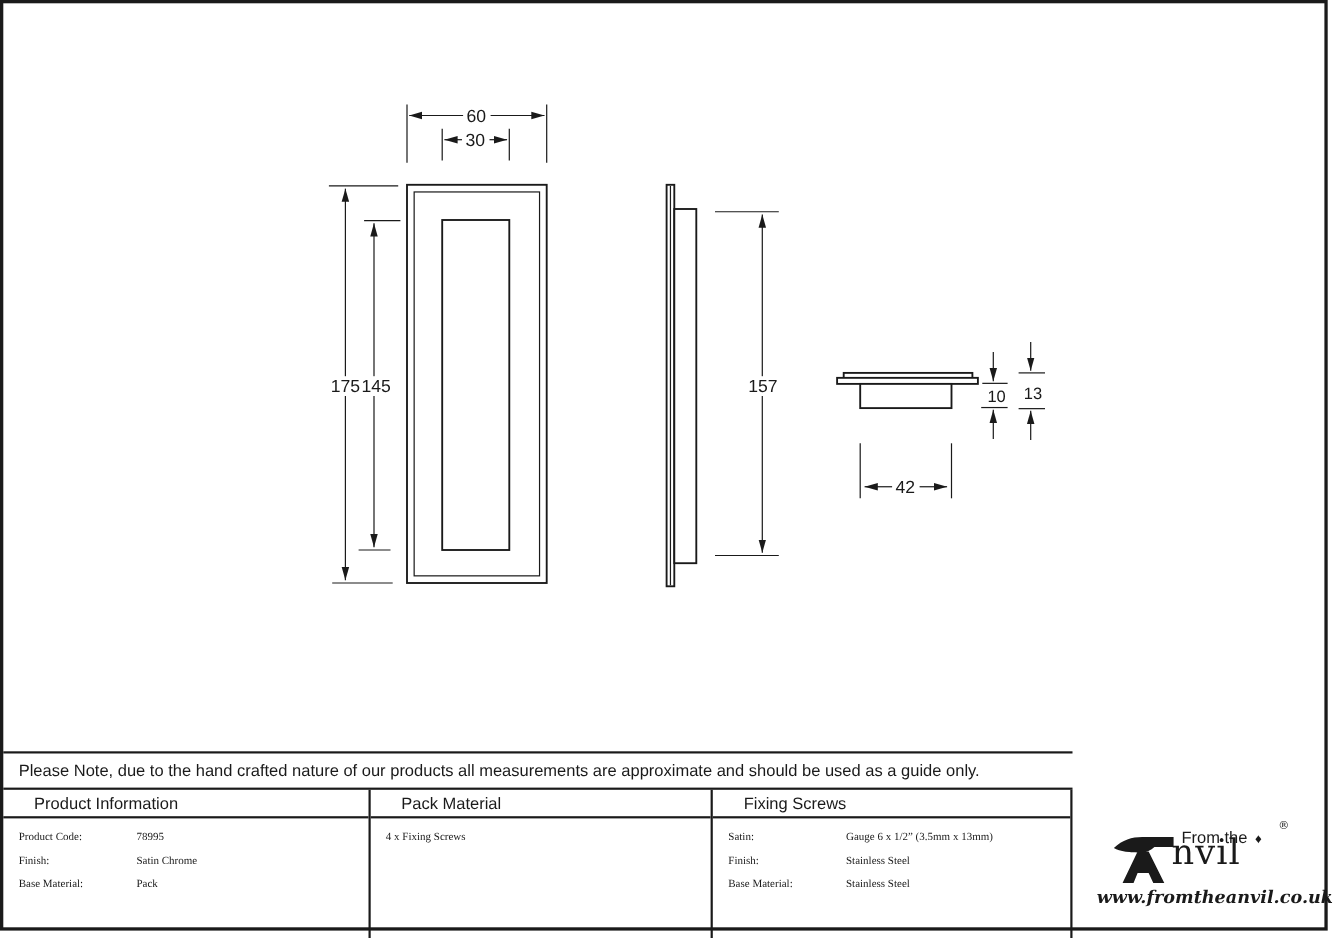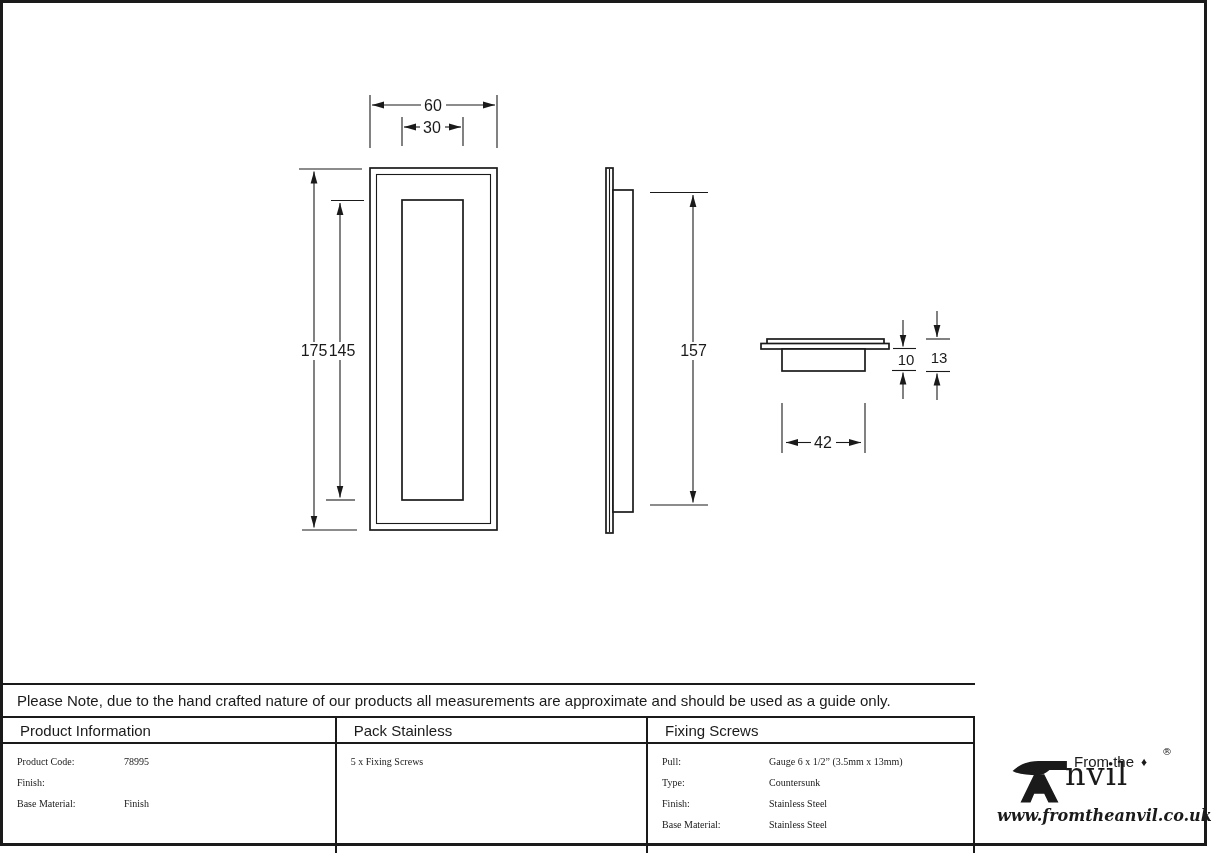--- a/index.html
+++ b/index.html
@@ -29,21 +29,21 @@
     display:flex;align-items:center;padding-left:14px;font-size:15px;
   }
   .spec-table{flex:1;display:flex;flex-direction:row;min-height:0;}
   .col{display:flex;flex-direction:column;border-right:2px solid #1a1a1a;}
   .col-product{width:342px;}
   .col-pack{width:319px;}
   .col-fixing{width:335px;}
   .col-logo{flex:1;border-right:none;position:relative;}
   .col-header{
     flex:none;height:26px;border-bottom:2px solid #1a1a1a;
-    display:flex;align-items:center;padding-left:17px;font-size:15px;
+    display:flex;align-items:center;padding-left:28px;font-size:15px;
   }
   .col-body{flex:1;padding:7px 8px 0 14px;font-size:10px;line-height:21px;font-family:Liberation Serif, serif;}
   .kv{display:grid;grid-template-columns:107px 1fr;}
   .pack-line{display:block;}
 
   .logo-box{position:absolute;left:36px;top:34px;width:170px;height:78px;}
   .anvil-svg{position:absolute;left:0;top:4px;width:58px;height:50px;}
   .from-the{position:absolute;left:63px;top:1px;font-family:Liberation Sans, sans-serif;font-size:15px;white-space:nowrap;}
   .logo-diamond{position:absolute;left:130px;top:3px;font-size:12px;}
   .logo-reg{position:absolute;left:151px;top:-6px;font-family:"DejaVu Serif",serif;font-size:10px;}
@@ -143,45 +143,42 @@
 
     <div class="col col-product">
       <div class="col-header">Product Information</div>
       <div class="col-body">
         <div class="kv">
           <span>Product Code:</span>
           <span>78995</span>
         </div>
         <div class="kv">
           <span>Finish:</span>
+          <span>Satin Chrome</span>
         </div>
         <div class="kv">
           <span>Base Material:</span>
-          <span>Finish</span>
+          <span>Pack</span>
         </div>
       </div>
     </div>
 
     <div class="col col-pack">
-      <div class="col-header">Pack Stainless</div>
+      <div class="col-header">Pack Material</div>
       <div class="col-body">
-        <span class="pack-line">5 x Fixing Screws</span>
+        <span class="pack-line">4 x Fixing Screws</span>
       </div>
     </div>
 
     <div class="col col-fixing">
       <div class="col-header">Fixing Screws</div>
       <div class="col-body">
         <div class="kv">
-          <span>Pull:</span>
+          <span>Satin:</span>
           <span>Gauge 6 x 1/2” (3.5mm x 13mm)</span>
-        </div>
-        <div class="kv">
-          <span>Type:</span>
-          <span>Countersunk</span>
         </div>
         <div class="kv">
           <span>Finish:</span>
           <span>Stainless Steel</span>
         </div>
         <div class="kv">
           <span>Base Material:</span>
           <span>Stainless Steel</span>
         </div>
       </div>

